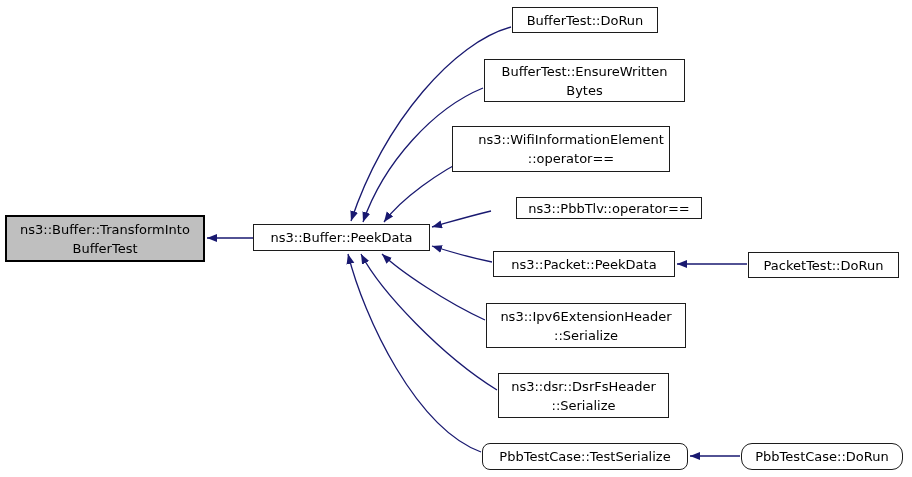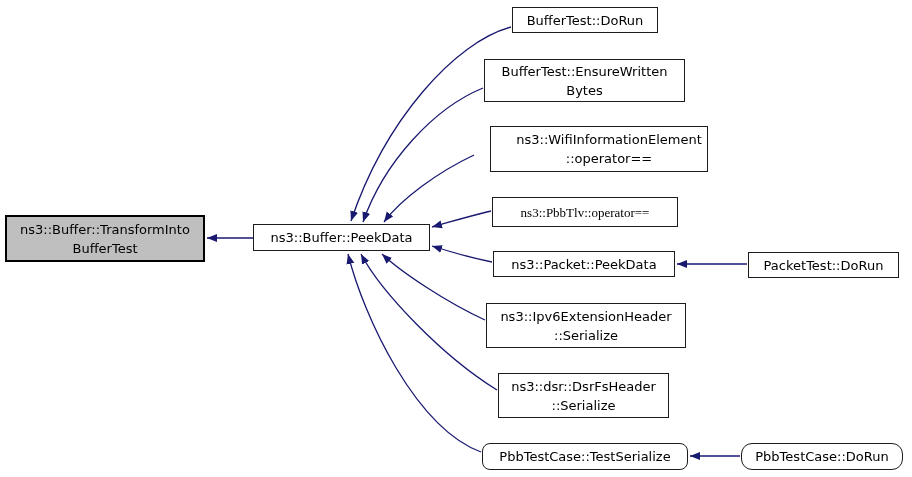--- a/index.html
+++ b/index.html
@@ -88,26 +88,26 @@
 
   <div class="node" style="left:512px; top:7px; width:146px; height:26px;">
     <span class="line">BufferTest::DoRun</span>
   </div>
 
   <div class="node" style="left:484px; top:59px; width:201px; height:43px;">
     <span class="line">BufferTest::EnsureWritten</span>
     <span class="line">Bytes</span>
   </div>
 
-  <div class="node" style="left:490px; top:126px; width:218px; height:46px;padding-left:20px;">
+  <div class="node" style="left:452px; top:126px; width:218px; height:46px;padding-left:20px;">
     <span class="line">ns3::WifiInformationElement</span>
     <span class="line">::operator==</span>
   </div>
 
-  <div class="node" style="left:492px; top:197px; width:186px; height:30px;font-family:Liberation Serif, serif;">
+  <div class="node" style="left:516px; top:197px; width:186px; height:22px;">
     <span class="line">ns3::PbbTlv::operator==</span>
   </div>
 
   <div class="node" style="left:493px; top:251px; width:182px; height:26px;">
     <span class="line">ns3::Packet::PeekData</span>
   </div>
 
   <div class="node" style="left:748px; top:252px; width:151px; height:26px;">
     <span class="line">PacketTest::DoRun</span>
   </div>

